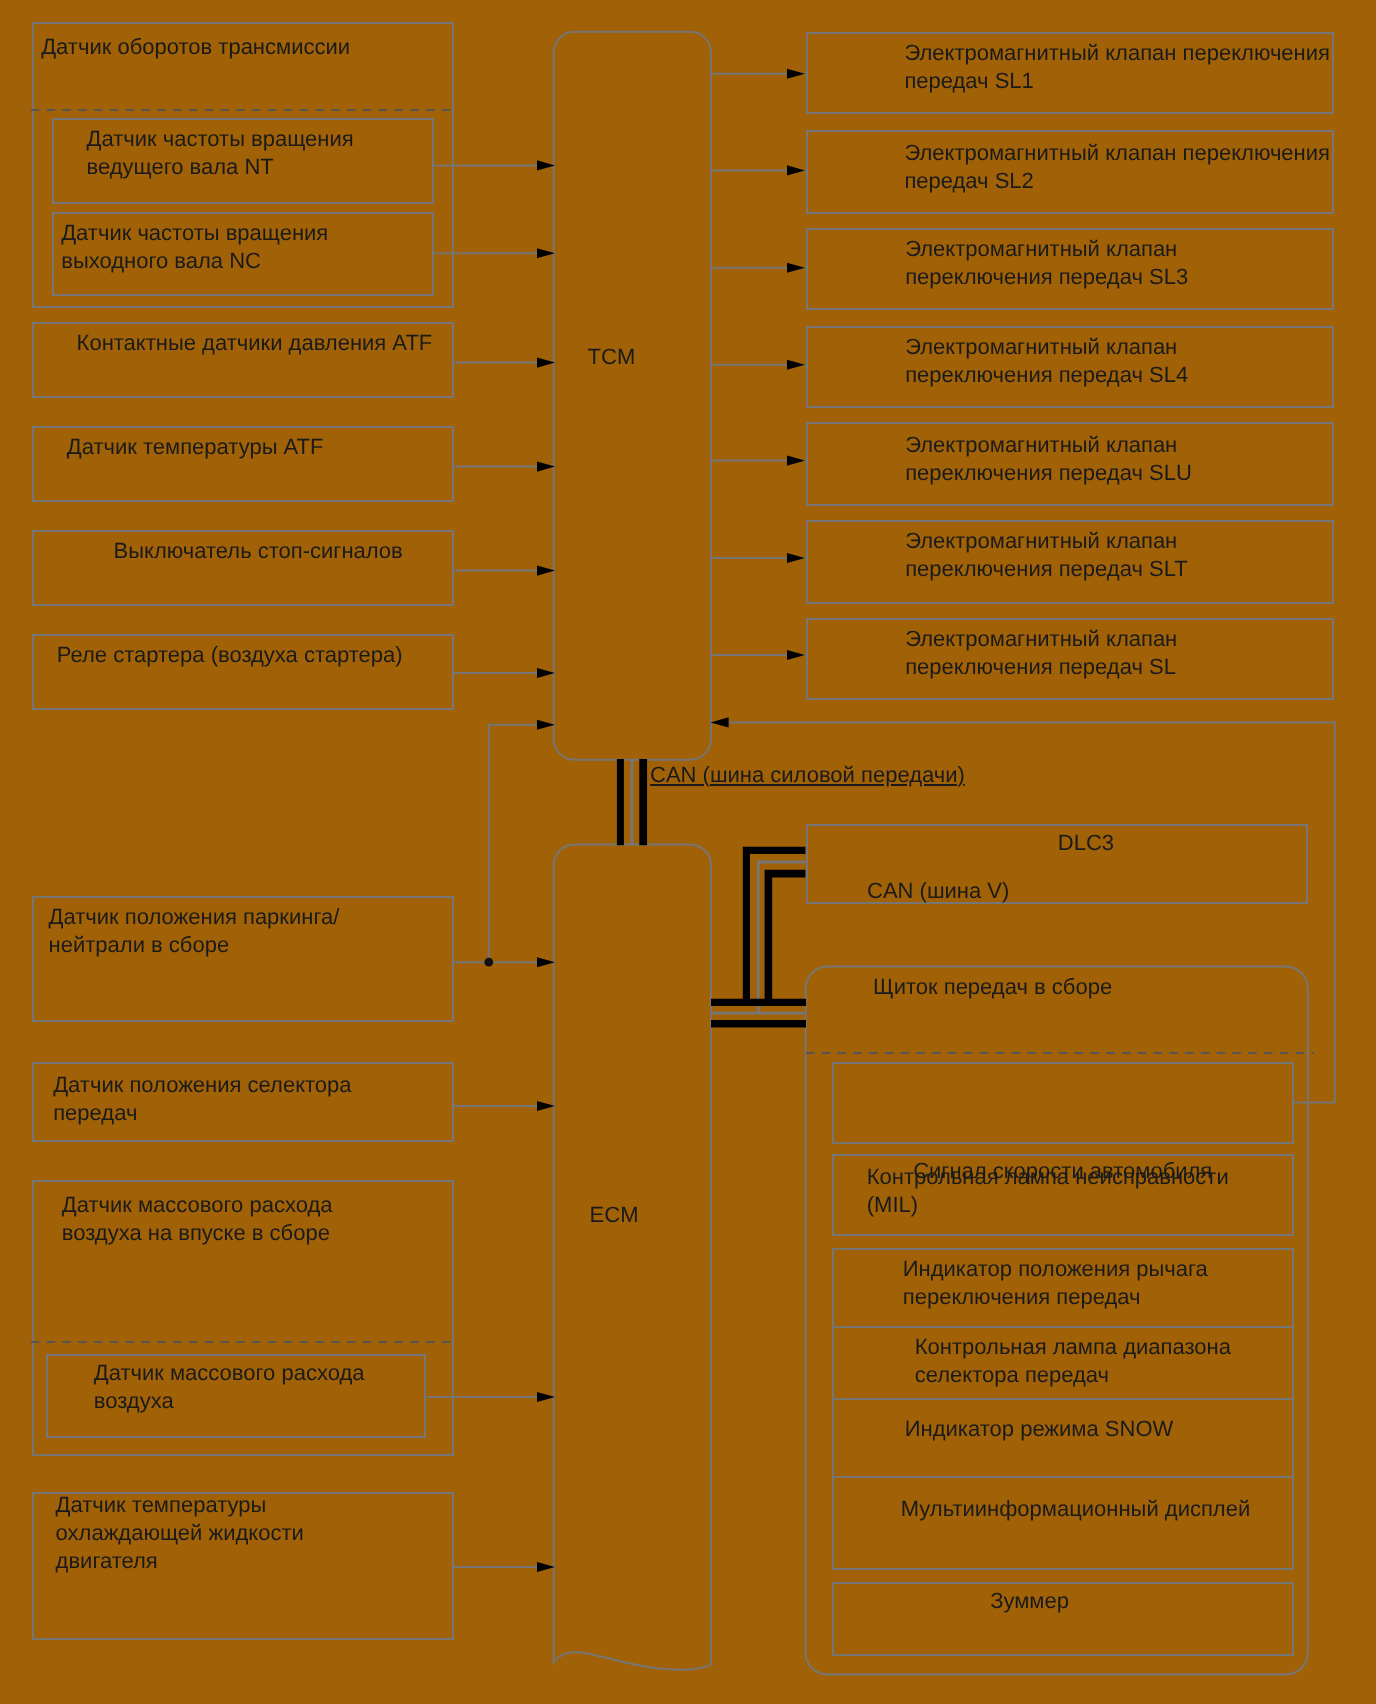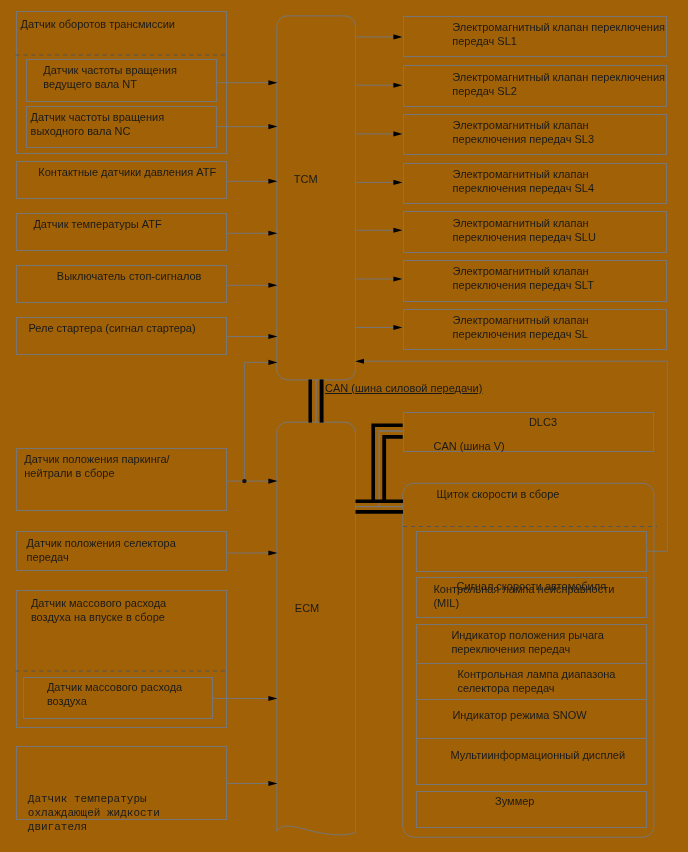--- a/index.html
+++ b/index.html
@@ -28,40 +28,40 @@
   <div class="box" style="left:15.5px;top:160.7px;width:211px;height:38.2px;"></div>
   <div class="txt" style="left:38.3px;top:165.2px;">Контактные датчики давления ATF</div>
 
   <div class="box" style="left:15.5px;top:212.7px;width:211px;height:38.2px;"></div>
   <div class="txt" style="left:33.4px;top:217.2px;">Датчик температуры ATF</div>
 
   <div class="box" style="left:15.5px;top:264.7px;width:211px;height:38.2px;"></div>
   <div class="txt" style="left:56.8px;top:269.2px;">Выключатель стоп-сигналов</div>
 
   <div class="box" style="left:15.5px;top:316.6px;width:211px;height:38.2px;"></div>
-  <div class="txt" style="left:28.4px;top:321.1px;">Реле стартера (сигнал стартера)</div>
+  <div class="txt" style="left:28.4px;top:321.1px;">Реле стартера (воздуха стартера)</div>
 
   <div class="box" style="left:15.5px;top:448.3px;width:211px;height:62.6px;"></div>
   <div class="txt" style="left:24.3px;top:452.1px;">Датчик положения паркинга/
 нейтрали в сборе</div>
 
   <div class="box" style="left:15.5px;top:531px;width:211px;height:40px;"></div>
   <div class="txt" style="left:26.6px;top:536px;">Датчик положения селектора
 передач</div>
 
   <div class="box" style="left:15.5px;top:589.5px;width:211px;height:138.2px;"></div>
   <div class="txt" style="left:30.9px;top:595.5px;">Датчик массового расхода
 воздуха на впуске в сборе</div>
 
   <div class="box" style="left:22.5px;top:677.3px;width:190.9px;height:42.2px;"></div>
   <div class="txt" style="left:46.9px;top:680.4px;">Датчик массового расхода
 воздуха</div>
 
   <div class="box" style="left:15.5px;top:746.4px;width:211px;height:74px;"></div>
-  <div class="txt" style="left:27.8px;top:792px;font-family:Liberation Mono, monospace;">Датчик температуры
+  <div class="txt" style="left:27.8px;top:746px;">Датчик температуры
 охлаждающей жидкости
 двигателя</div>
 
   <div class="box" style="left:402.5px;top:15.5px;width:264.8px;height:41.5px;"></div>
   <div class="txt" style="left:452.2px;top:19.9px;">Электромагнитный клапан переключения
 передач SL1</div>
 
   <div class="box" style="left:402.5px;top:65.2px;width:264.8px;height:41.5px;"></div>
   <div class="txt" style="left:452.2px;top:69.6px;">Электромагнитный клапан переключения
 передач SL2</div>
@@ -82,21 +82,21 @@
   <div class="txt" style="left:452.6px;top:264.4px;">Электромагнитный клапан
 переключения передач SLT</div>
 
   <div class="box" style="left:402.5px;top:308.7px;width:264.8px;height:41.5px;"></div>
   <div class="txt" style="left:452.6px;top:313.1px;">Электромагнитный клапан
 переключения передач SL</div>
 
   <div class="box" style="left:402.7px;top:411.6px;width:251.7px;height:40.9px;"></div>
   <div class="txt" style="left:500.9px;top:415.1px;padding-left:28px;">DLC3</div>
 
-  <div class="txt" style="left:436.5px;top:486.7px;">Щиток скорости в сборе</div>
+  <div class="txt" style="left:436.5px;top:486.7px;">Щиток передач в сборе</div>
 
   <div class="box" style="left:416px;top:531.1px;width:230.7px;height:41.3px;"></div>
   <div class="txt" style="left:456.6px;top:535.1px;margin-top:44px;">Сигнал скорости автомобиля</div>
 
   <div class="box" style="left:416px;top:577.4px;width:230.7px;height:40.2px;"></div>
   <div class="txt" style="left:433.4px;top:581.8px;">Контрольная лампа неисправности
 (MIL)</div>
 
   <div class="box" style="left:416px;top:624.1px;width:230.7px;height:160.5px;"></div>
   <div class="txt" style="left:451.4px;top:627.9px;">Индикатор положения рычага

